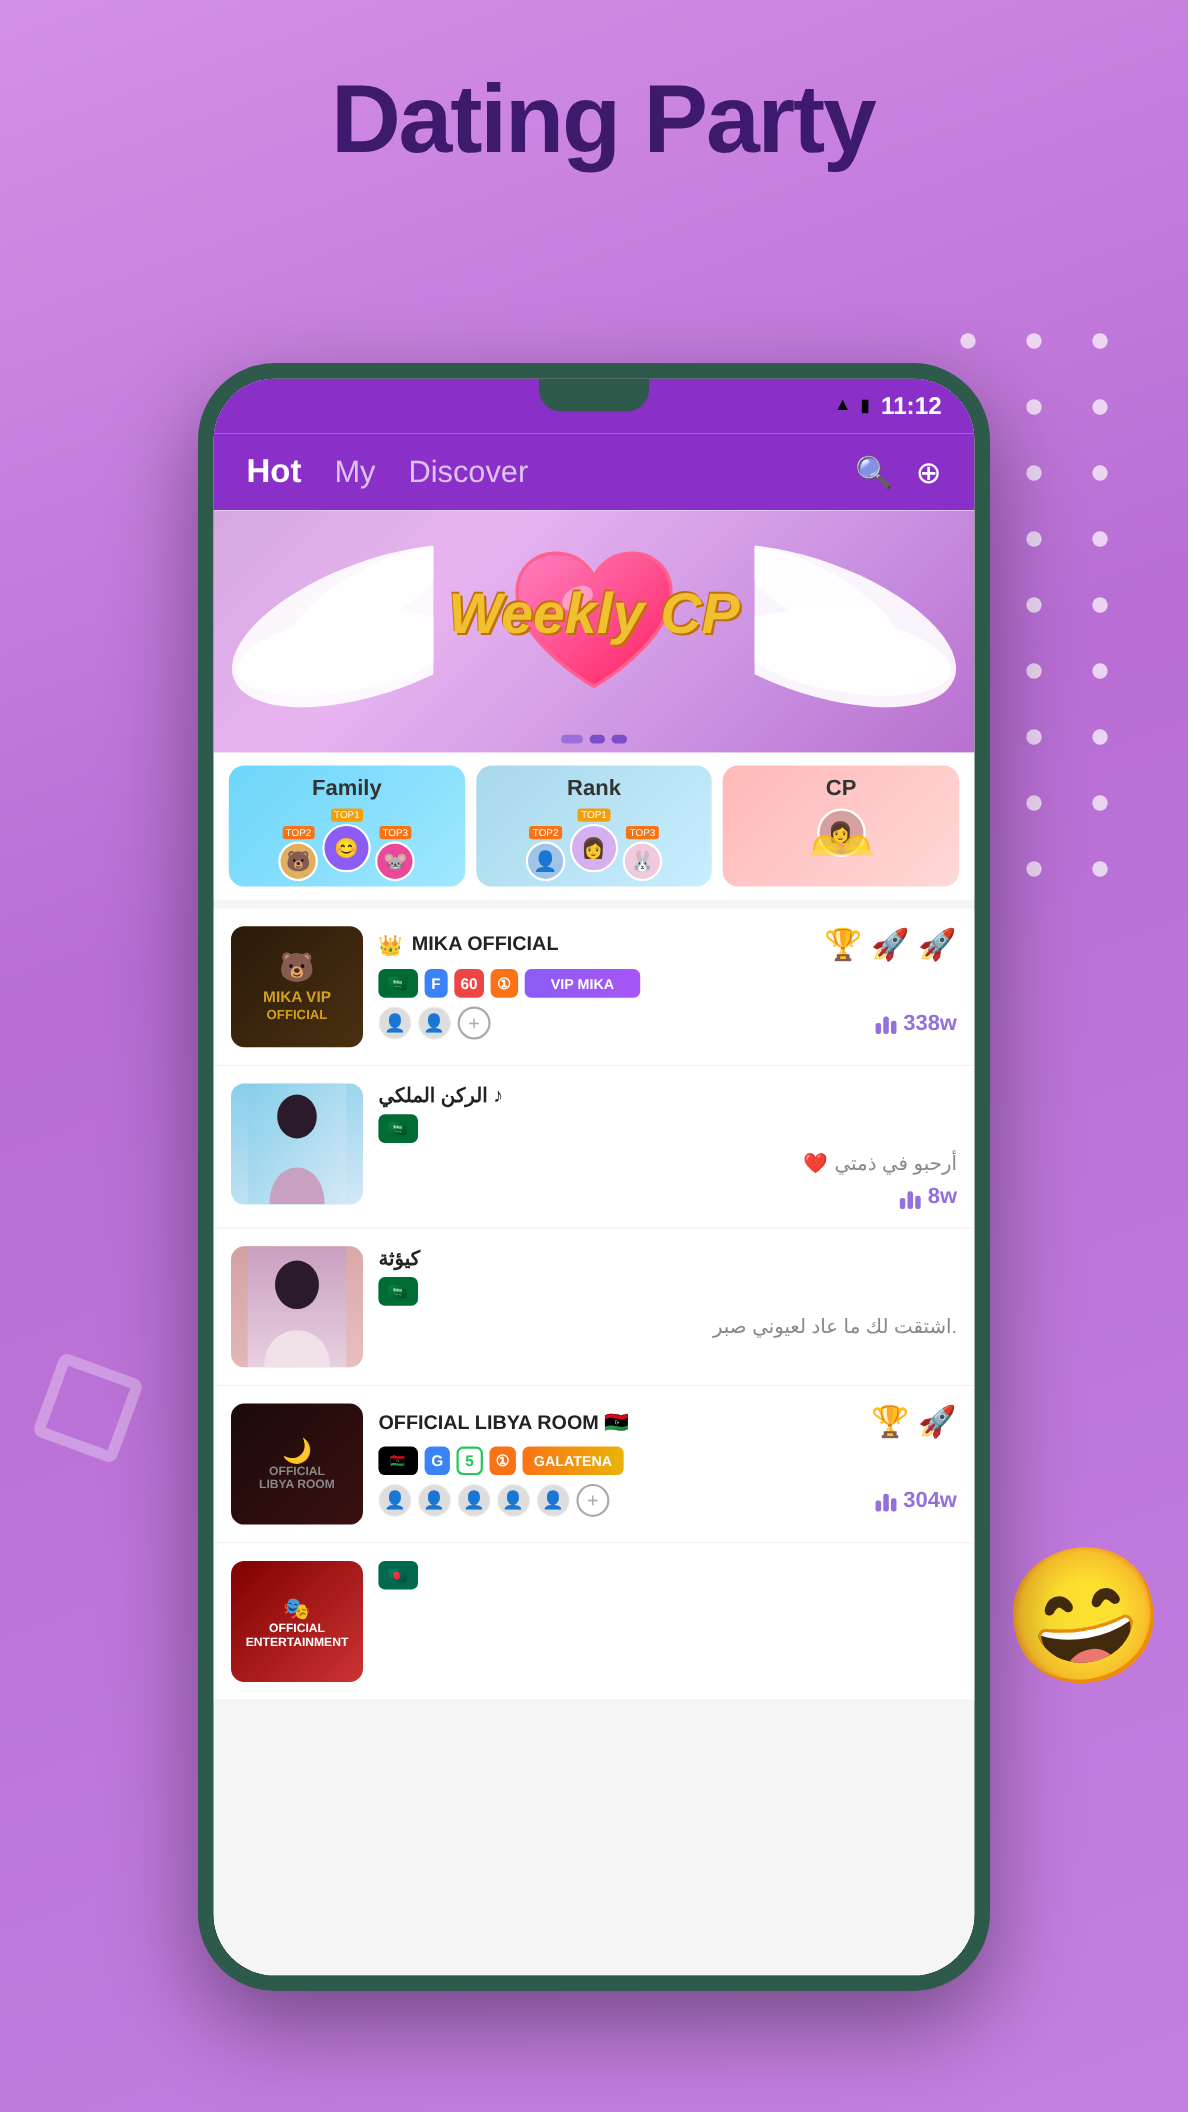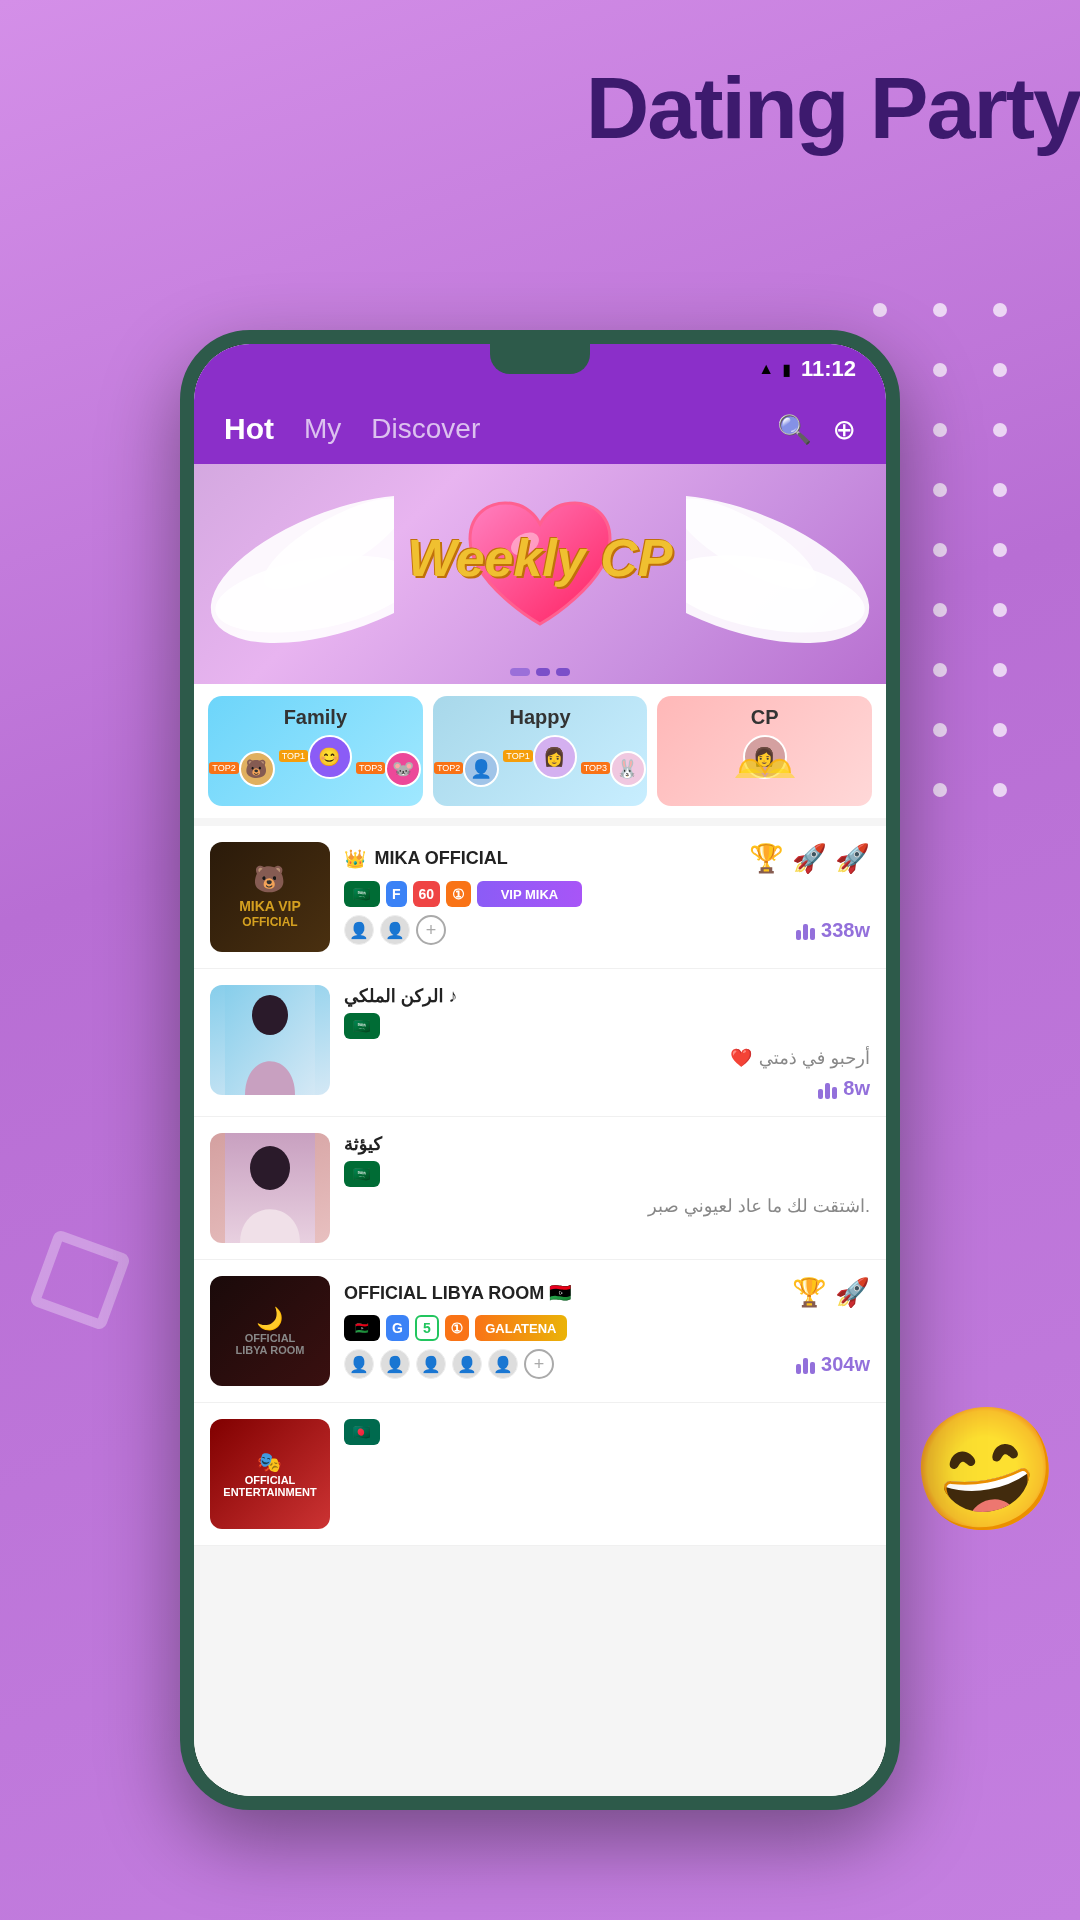--- a/index.html
+++ b/index.html
@@ -18,21 +18,21 @@
       background: linear-gradient(160deg, #d48fe8 0%, #b86ed4 40%, #c47fe0 100%);
       position: absolute;
       top: 0; left: 0;
     }
 
     
     .header-section {
       position: absolute;
       top: 60px;
       left: 16px; right: 0;
-      text-align: right;
+      text-align: center;
     }
     .main-title {
       font-size: 88px;
       font-weight: 900;
       color: #3d1a6e;
       line-height: 1.1;
       letter-spacing: -2px;
     }
     .sub-title {
       font-size: 46px;
@@ -249,21 +249,21 @@
     }
     .cat-avatar.big {
       width: 44px;
       height: 44px;
     }
 
     
     .avatar-wrap {
       position: relative;
       display: flex;
-      flex-direction: row;
+      flex-direction: column;
       align-items: center;
     }
 
     
     .room-list {
       background: white;
       margin-top: 8px;
     }
 
     .room-item {
@@ -603,21 +603,21 @@
                 <div class="cat-avatar big" style="background:#8b5cf6;">😊</div>
               </div>
               <div class="avatar-wrap">
                 <div style="background:#f97316;font-size:9px;color:white;padding:1px 3px;border-radius:3px;margin-bottom:2px;">TOP3</div>
                 <div class="cat-avatar" style="background:#ec4899;">🐭</div>
               </div>
             </div>
           </div>
 
           <div class="cat-card cat-card-rank">
-            <span class="cat-label">Happy</span>
+            <span class="cat-label">Rank</span>
             <div class="cat-avatars">
               <div class="avatar-wrap">
                 <div style="background:#f97316;font-size:9px;color:white;padding:1px 3px;border-radius:3px;margin-bottom:2px;">TOP2</div>
                 <div class="cat-avatar" style="background:#a0c4e8;">👤</div>
               </div>
               <div class="avatar-wrap" style="margin-bottom:8px;">
                 <div style="background:#f59e0b;font-size:9px;color:white;padding:1px 3px;border-radius:3px;margin-bottom:2px;">TOP1</div>
                 <div class="cat-avatar big" style="background:#d4b0f0;">👩</div>
               </div>
               <div class="avatar-wrap">

